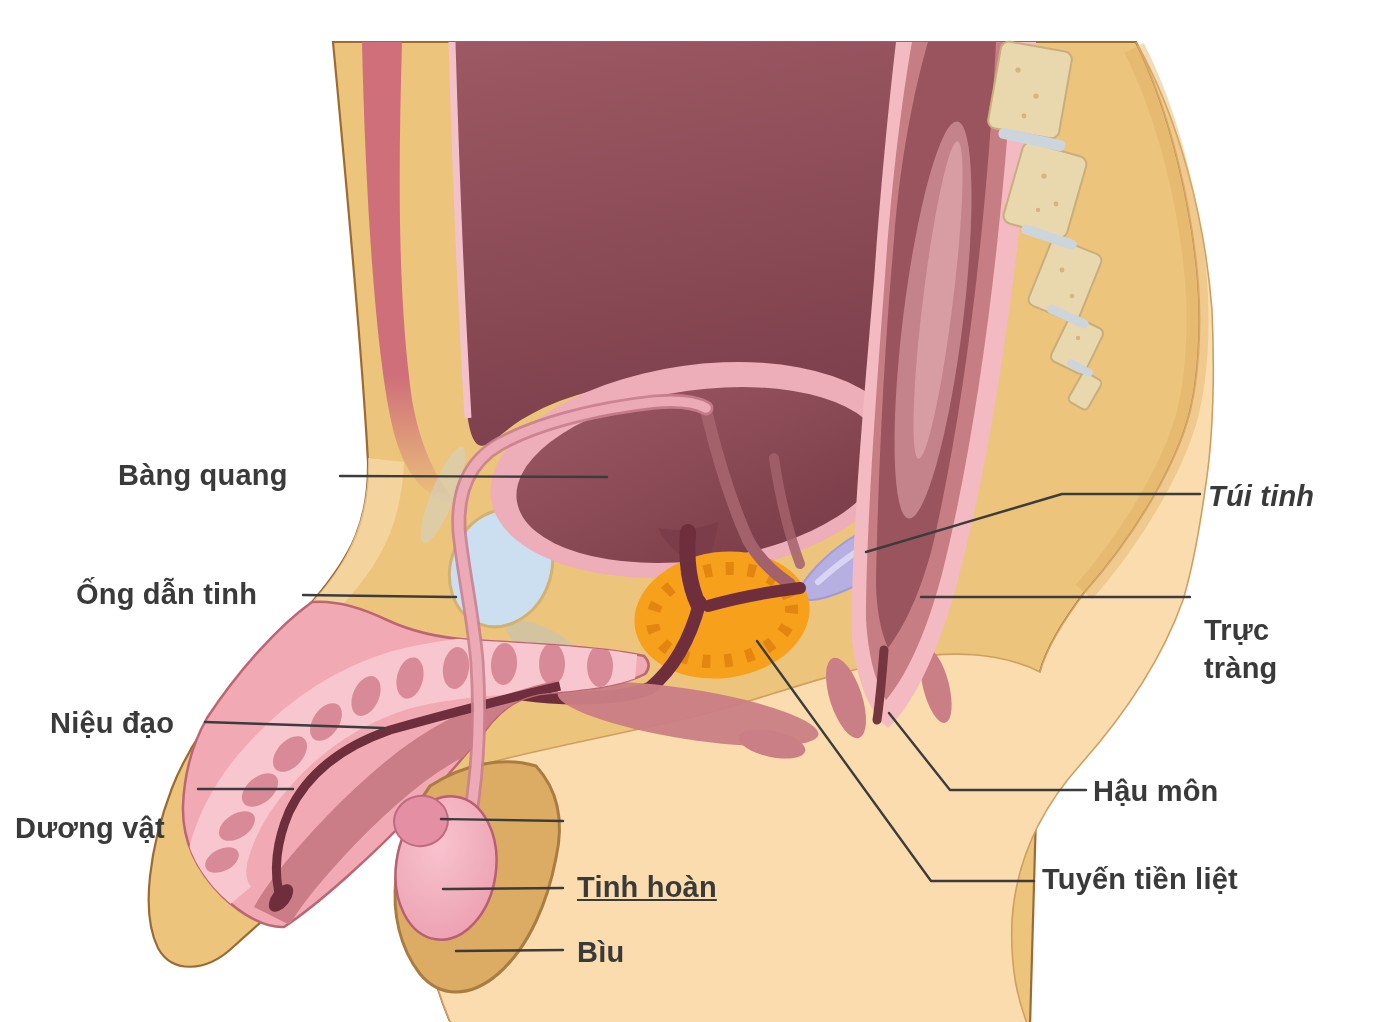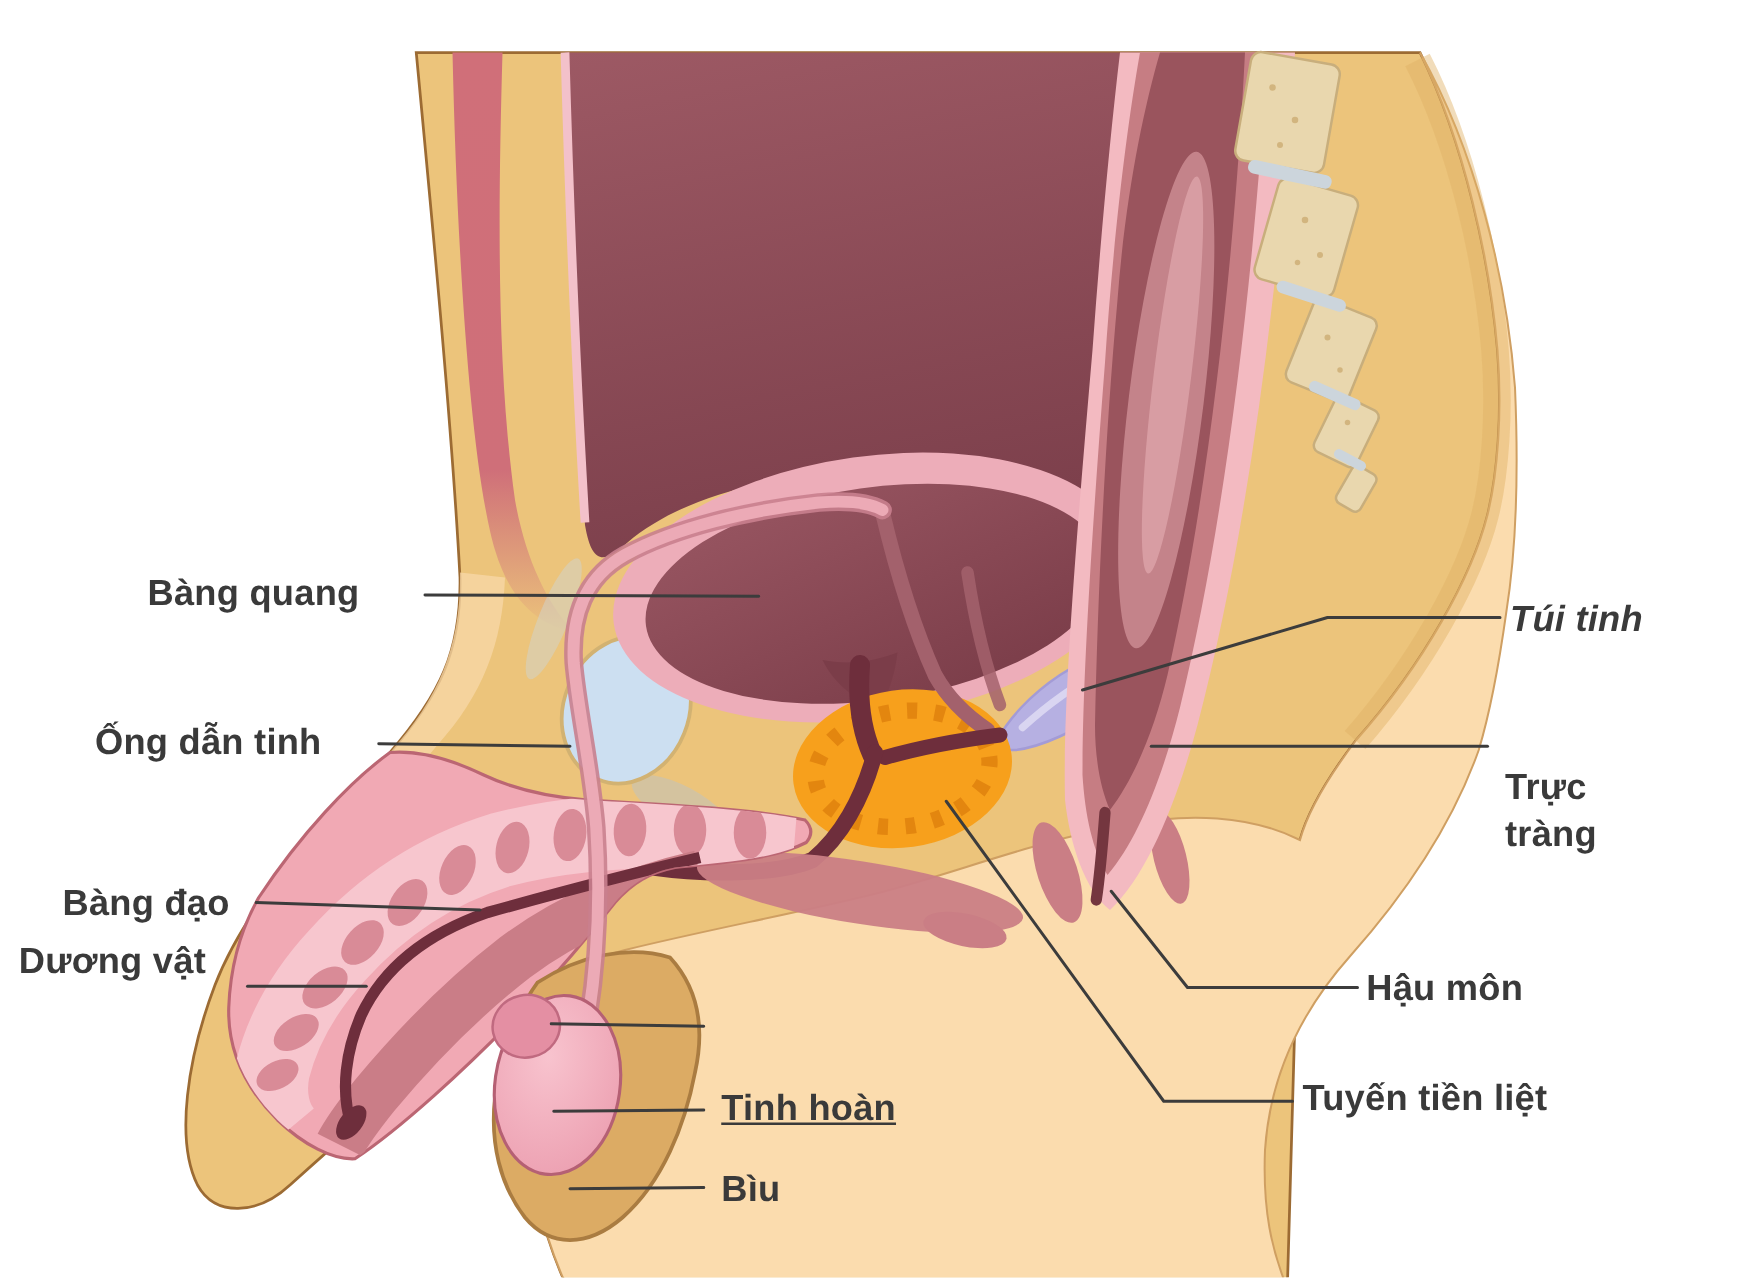--- a/index.html
+++ b/index.html
@@ -237,22 +237,22 @@
     <path d="M 563 950 L 456 951"></path>
     <path d="M 1200 494 L 1062 494 L 866 552"></path>
     <path d="M 1190 597 L 921 597"></path>
     <path d="M 1086 790 L 950 790 L 889 713"></path>
     <path d="M 1034 881 L 931 881 L 757 641"></path>
   </g>
 </svg>
 
 <div class="lbl" style="left:118px;top:458px;">Bàng quang</div>
 <div class="lbl" style="left:76px;top:577px;">Ống dẫn tinh</div>
-<div class="lbl" style="left:50px;top:706px;">Bàng đạo</div>
-<div class="lbl" style="left:15px;top:752px;text-align:center;">Dương vật</div>
+<div class="lbl" style="left:50px;top:706px;">Niệu đạo</div>
+<div class="lbl" style="left:15px;top:811px;text-align:center;">Dương vật</div>
 <div class="lbl" style="left:577px;top:870px;text-decoration:underline;">Tinh hoàn</div>
 <div class="lbl" style="left:577px;top:935px;text-align:center;">Bìu</div>
 <div class="lbl" style="left:1208px;top:479px;font-style:italic;">Túi tinh</div>
 <div class="lbl wrap" style="left:1204px;top:583px;margin-top:28px;">Trực tràng</div>
 <div class="lbl" style="left:1093px;top:774px;">Hậu môn</div>
 <div class="lbl" style="left:1042px;top:862px;">Tuyến tiền liệt</div>
 
 </div>
 
 </body></html>

